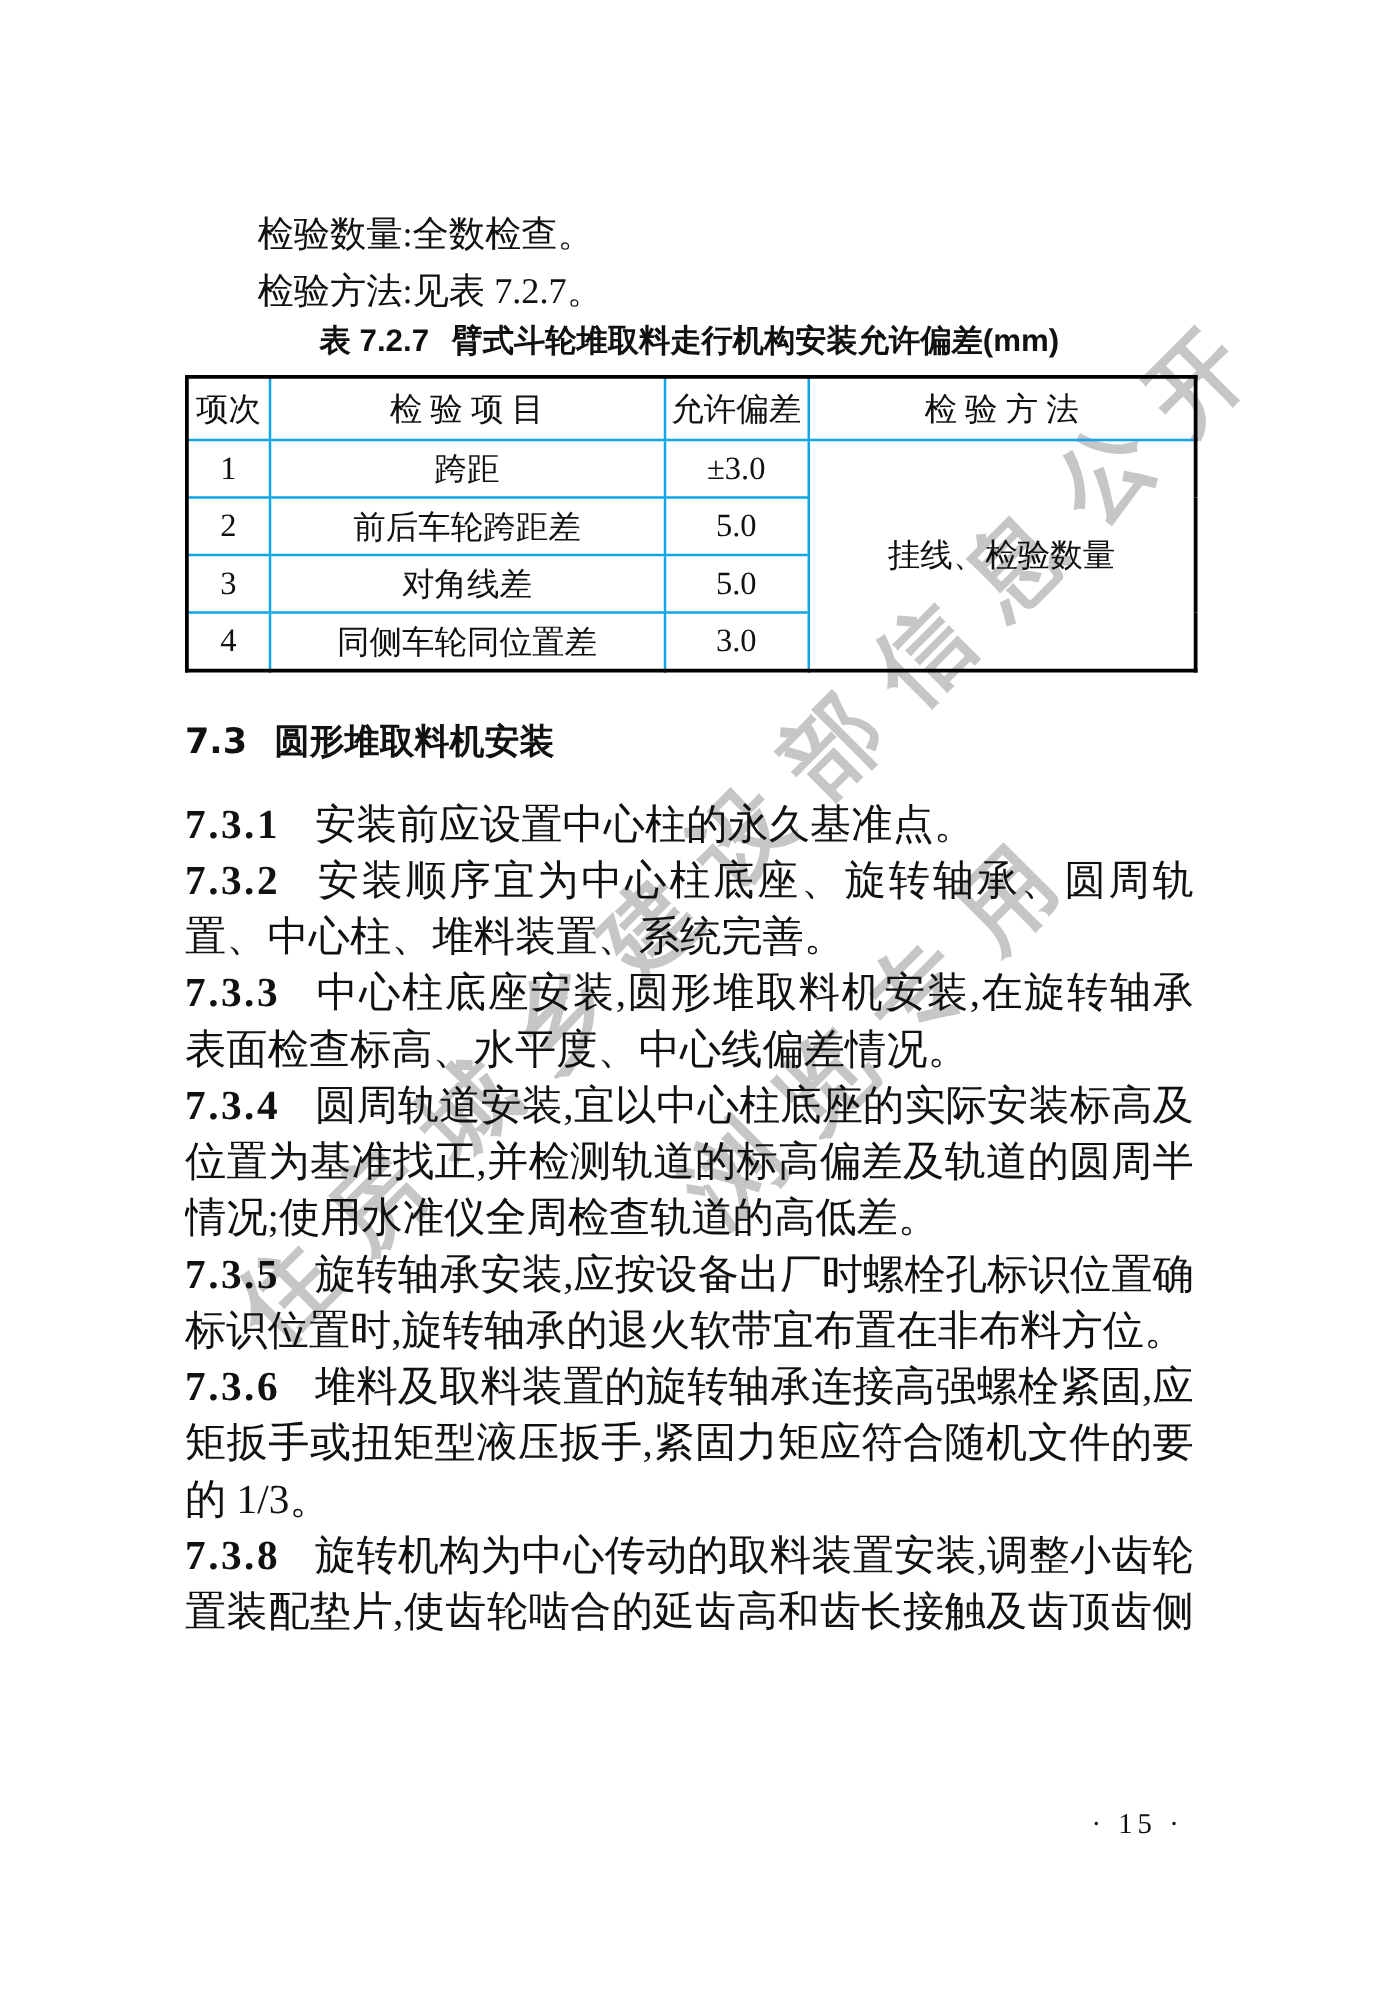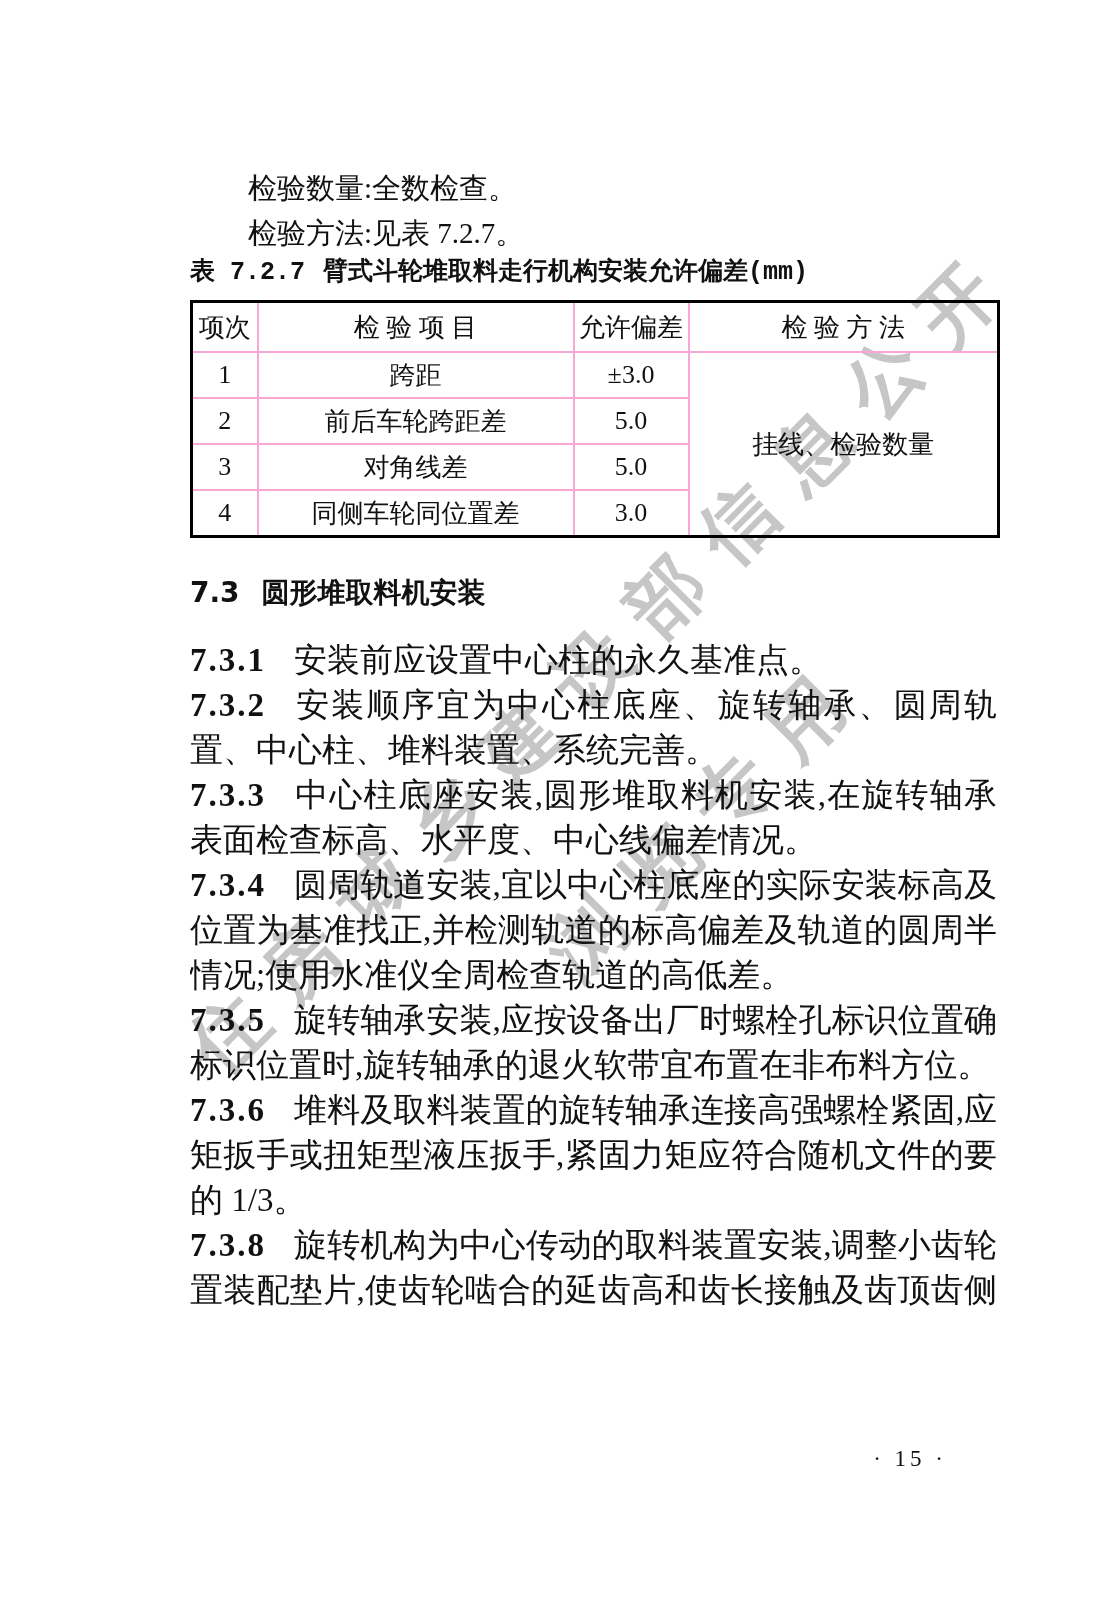--- a/index.html
+++ b/index.html
@@ -10,35 +10,35 @@
   }
   
   .wm{
     position:absolute;z-index:0;white-space:nowrap;line-height:1;
     font-family:"DejaVu Sans","Liberation Sans",sans-serif;font-weight:bold;
     pointer-events:none;user-select:none;
   }
   .wm-1{left:36px;top:622px;font-size:75px;letter-spacing:28px;transform:rotate(-45deg);transform-origin:center;}
   .wm-2{left:500px;top:781px;font-size:75px;letter-spacing:28px;transform:rotate(-45deg);transform-origin:center;}
   
-  .blk{position:absolute;left:148px;width:807px;z-index:1;margin-left:42px;}
+  .blk{position:absolute;left:148px;width:807px;z-index:1;}
   .intro{top:166px;font-size:29px;line-height:45px;}
   .intro p{margin:0;text-indent:2em;}
   .caption{
-    top:253px;height:40px;line-height:40px;text-align:left;
-    font-family:Liberation Mono, monospace;font-weight:bold;font-size:25px;
+    top:253px;height:40px;line-height:40px;text-align:center;
+    font-family:Liberation Sans, sans-serif;font-weight:bold;font-size:25px;
   }
   .caption .gap{display:inline-block;width:18px;}
   .tbl-wrap{top:300px;}
   table.spec{
     border-collapse:collapse;width:807px;table-layout:fixed;
     font-size:26px;color:#111;
   }
   table.spec th,table.spec td{
-    border:2px solid #f9a8d4;text-align:center;vertical-align:middle;
+    border:2px solid #0ea5e9;text-align:center;vertical-align:middle;
     font-weight:normal;padding:0;background:transparent;
   }
   table.spec{border:3px solid #000;}
   table.spec th{height:48px;}
   table.spec td{height:44px;}
   col.c-no{width:66px;} col.c-item{width:316px;} col.c-tol{width:115px;} col.c-method{width:310px;}
   .heading{
     top:572px;height:42px;line-height:42px;
     font-family:"DejaVu Sans","Liberation Sans",sans-serif;font-weight:bold;font-size:28px;
   }

